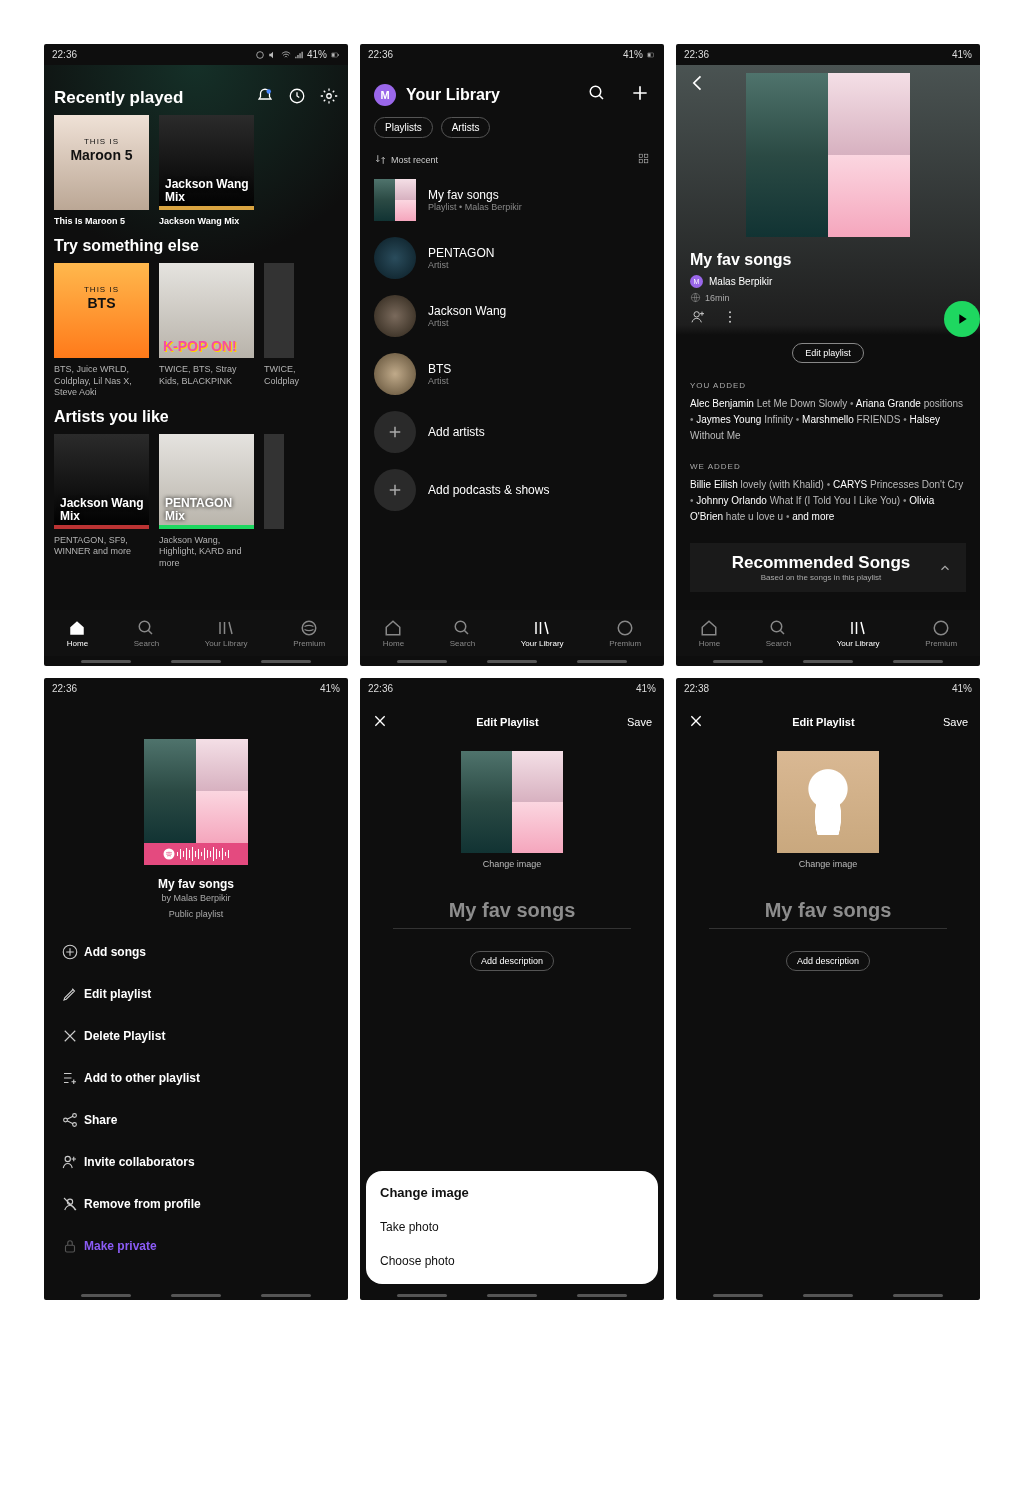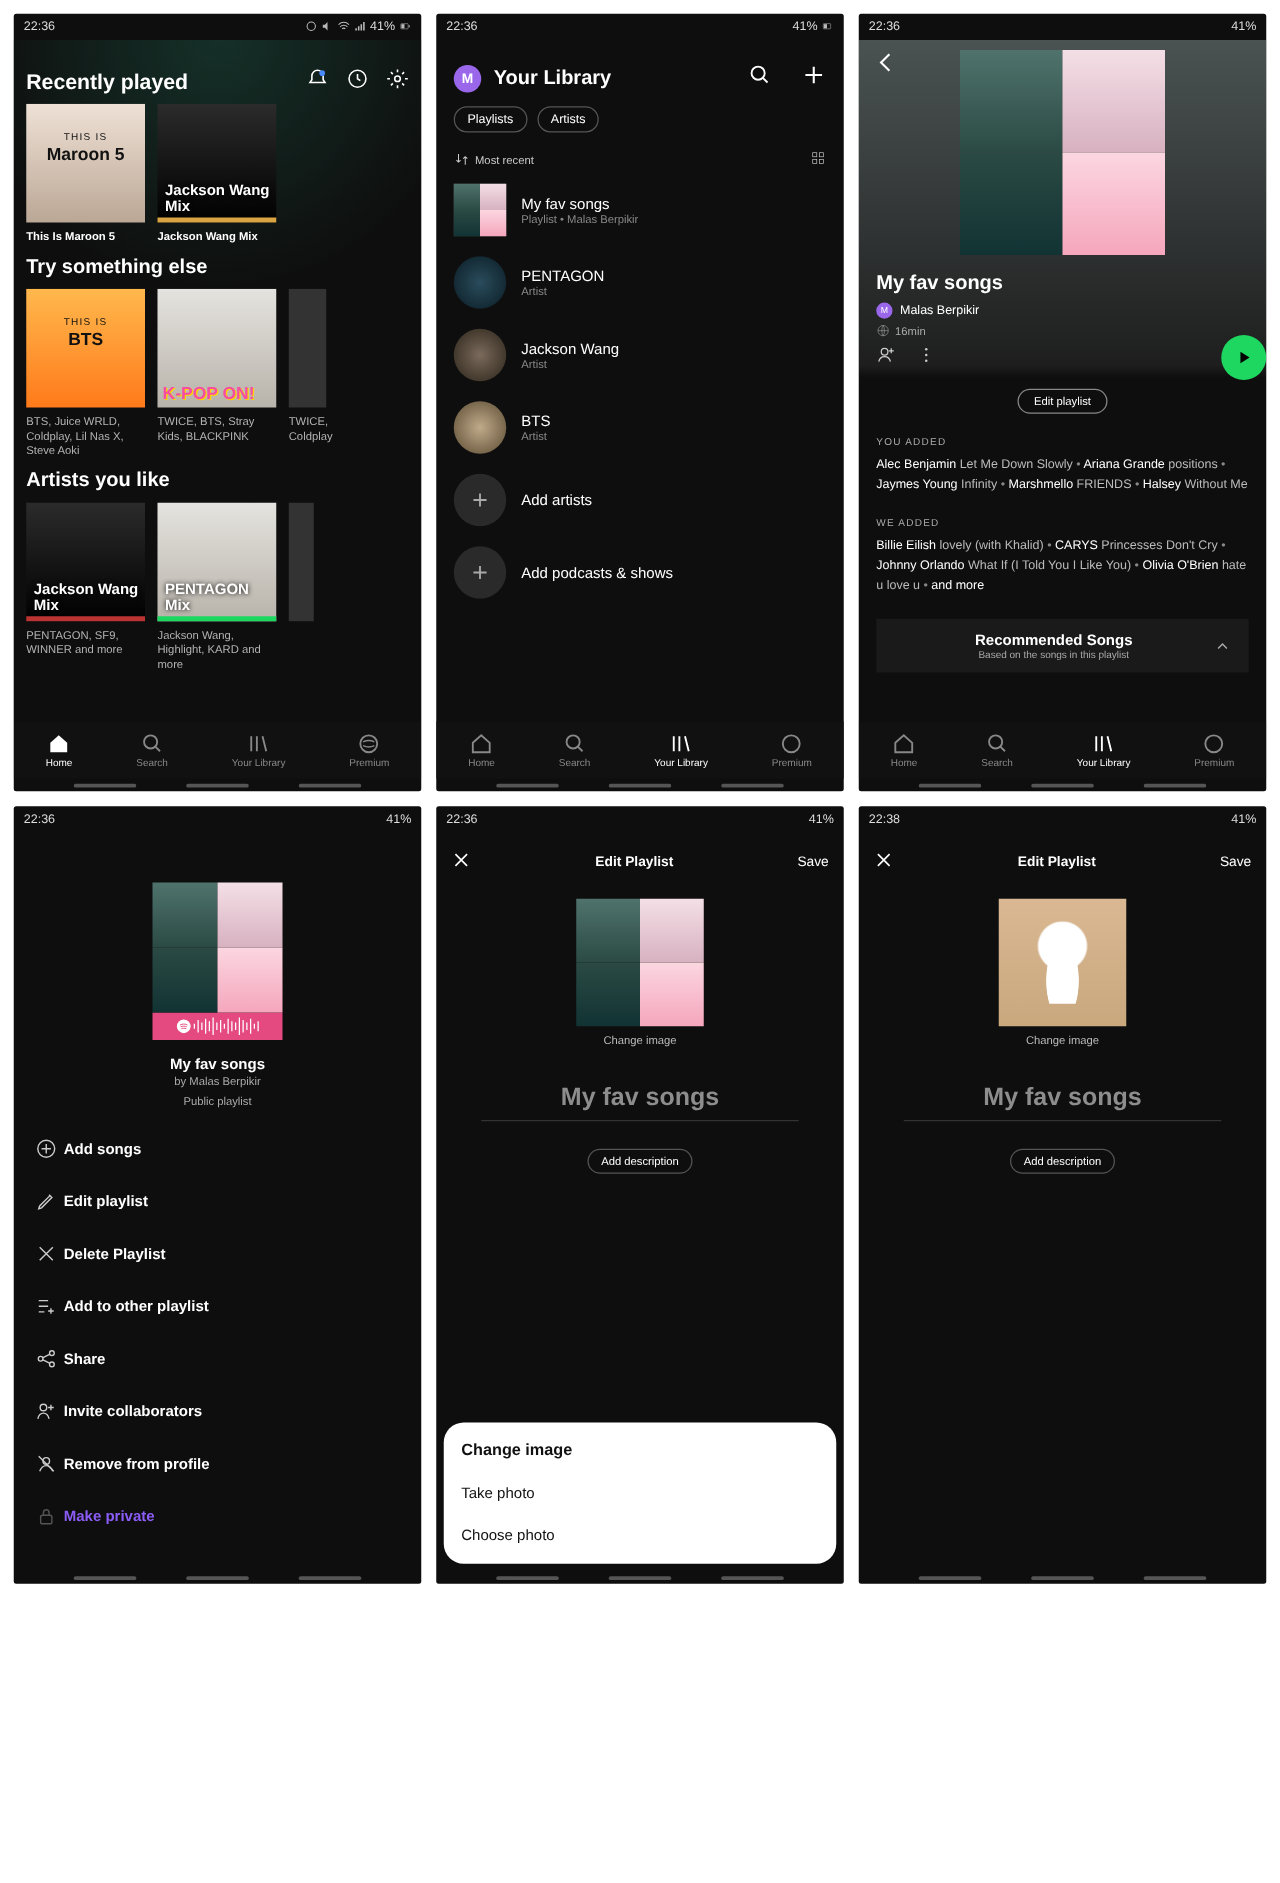--- a/index.html
+++ b/index.html
@@ -1,21 +1,21 @@
 <!DOCTYPE html>
 <html><head>
 <meta charset="utf-8">
 <style>
   * { margin: 0; padding: 0; box-sizing: border-box; }
   body { background: #fff; font-family: -apple-system, Helvetica, Arial, sans-serif; color: #fff; }
-  .grid6 { display: grid; grid-template-columns: repeat(3, 1fr); gap: 12px; padding: 11px; width: 1024px; margin: 0 auto; }
+  .grid6 { display: grid; grid-template-columns: repeat(3, 1fr); gap: 12px; padding: 44px; width: 1024px; margin: 0 auto; }
   .phone { background: #0e0e0e; border-radius: 2px; overflow: hidden; position: relative; height: 622px; display: flex; flex-direction: column; }
   
   .status { height: 21px; display: flex; align-items: center; justify-content: space-between; padding: 0 8px; font-size: 10px; color: #ddd; }
-  .status .r { display: flex; align-items: flex-start; gap: 3px; }
+  .status .r { display: flex; align-items: center; gap: 3px; }
   .status .r svg { opacity: .9; }
   .content { flex: 1; overflow: hidden; position: relative; }
   
   .botnav { height: 46px; display: flex; align-items: center; justify-content: space-around; background: #111; font-size: 8px; }
   .botnav .ni { display:flex; flex-direction:column; align-items:center; gap:2px; color:#888; }
   .botnav .ni.active { color:#fff; }
   .botnav svg { width:18px; height:18px; }
   .sysnav { height: 10px; display:flex; justify-content:center; gap: 40px; align-items:center; }
   .sysnav span { width: 50px; height: 3px; background:#555; border-radius:2px; }
   
@@ -59,21 +59,21 @@
   .pl-ctrls { display:flex; align-items:center; gap:16px; margin-top:6px; position:relative; }
   .playfab { position:absolute; right:-14px; top:-8px; width:36px; height:36px; background:#1ed760; border-radius:50%; display:flex; align-items:center; justify-content:center; }
   .pill { display:inline-block; border:1px solid #888; border-radius:14px; padding:4px 12px; font-size:9px; margin:14px auto 0; }
   .center { text-align:center; }
   .lbl { font-size:8px; letter-spacing:1px; color:#aaa; margin-top:18px; }
   .para { font-size:10px; line-height:1.6; color:#bbb; margin-top:6px; }
   .para .a { color:#fff; }
   .para .dot::before { content:" • "; color:#888; }
   .recbar { margin-top:18px; background:rgba(255,255,255,.05); padding:10px 14px; display:flex; align-items:center; }
   .recbar .txt { flex:1; text-align:center; }
-  .recbar .t1 { font-size:12px; font-weight:600; }
+  .recbar .t1 { font-size:17px; font-weight:600; }
   .recbar .t2 { font-size:8px; color:#aaa; }
   
   .sheet-menu { padding: 12px 16px; }
   .sheet-menu .mi { display:flex; align-items:center; gap:4px; padding:12px 0; font-size:12px; font-weight:600; }
   .sheet-menu .mi.dim { color:#8b5cf6; font-weight:600;}
   .sheet-menu .mi span.ico { width:20px; display:flex; justify-content:center;}
   .sheet-menu svg { width:18px; height:18px; stroke:#ccc; }
   .cover-sheet { text-align:center; padding-top:40px; }
   .cover-sheet .cov { width:104px; height:104px; margin:0 auto 12px; display:grid; grid-template-columns:1fr 1fr; grid-template-rows:1fr 1fr;}
   .cover-sheet .cov > div { background:#666; }

